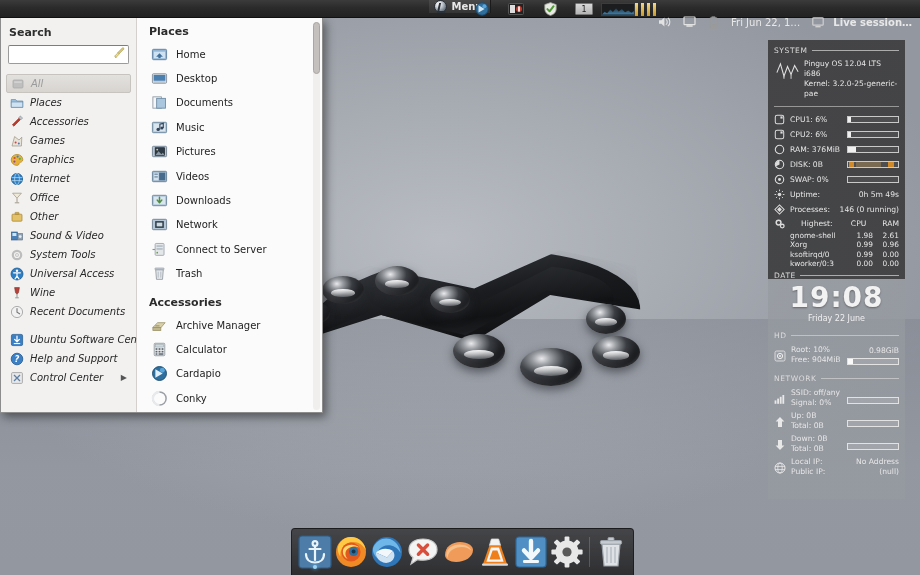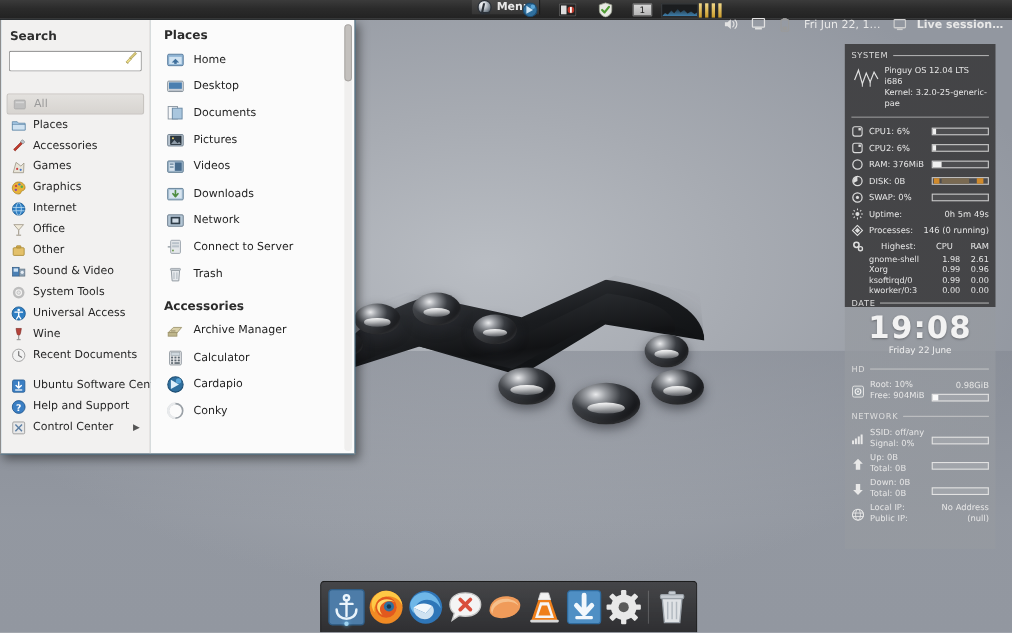--- a/index.html
+++ b/index.html
@@ -114,21 +114,21 @@
     clip-path:polygon(0% 100%, 8% 70%, 16% 85%, 26% 45%, 34% 72%, 44% 30%, 52% 66%, 62% 40%, 72% 75%, 82% 55%, 92% 80%, 100% 62%, 100% 100%);
   }
   .bars-box { width:40px; height:14px; display:flex; gap:3px; align-items:flex-end; }
   .bars-box i { display:block; width:3px; background:linear-gradient(180deg,#f2d98a,#c99a28); }
   .clock-txt { font-size:10px; padding:0 6px; white-space:nowrap; }
   .session-txt { font-size:10px; font-weight:bold; padding:0 8px 0 3px; white-space:nowrap; }
 
   
   #cardapio {
     position:absolute; left:0; top:18px; width:323px; height:395px;
-    background:#0369a1;
+    background:#fca5a5;
     border:1px solid #8d8d8d; border-top:none;
     box-shadow:3px 4px 9px rgba(0,0,0,0.45);
     display:flex; z-index:30;
   }
   .left-pane {
     width:136px; flex:none; background:#f2f1f0;
     border-right:1px solid #d3d0cd;
     padding:6px 5px 0 5px; display:flex; flex-direction:column;
   }
   .pane-title {
@@ -139,21 +139,21 @@
   .search-input {
     width:100%; height:19px;
     border:1px solid #9b9b9b; border-top-color:#7d7d7d;
     background:#fff; font-size:10px; padding:1px 20px 1px 4px;
     font-family:"DejaVu Sans", sans-serif; color:#222;
     border-radius:2px;
   }
   .broom-icon {
     position:absolute; right:3px; top:3px; width:13px; height:13px;
   }
-  .cat-list { margin-top:12px; display:flex; flex-direction:column; }
+  .cat-list { margin-top:2px; display:flex; flex-direction:column;font-style:italic; }
   .cat-item {
     display:flex; align-items:center; gap:6px;
     height:19px; padding:0 4px; font-size:10px; color:#272727;
     cursor:pointer; border-radius:2px; white-space:nowrap;
   }
   .cat-item.selected {
     background:linear-gradient(180deg,#e3e1de,#d7d4d0);
     border:1px solid #c7c4c0; color:#9a9a9a; height:19px;
   }
   .cat-item .ci { width:14px; height:14px; flex:none; display:block; }
@@ -510,20 +510,30 @@
           <rect x="2.8" y="12" width="12.4" height="1.4" fill="#b6bfc7"></rect>
         </svg>
       <span>Desktop</span>
     </div>
     <div class="app-item">
       <svg class="ai" viewBox="0 0 18 18">
           <rect x="2" y="3" width="9" height="12" fill="#f4f6f8" stroke="#8b97a2" stroke-width="0.9"></rect>
           <rect x="6" y="4.6" width="9.4" height="10.4" fill="#a9c6de" stroke="#6a89a4" stroke-width="0.9"></rect>
         </svg>
       <span>Documents</span>
+    </div>
+    <div class="app-item">
+      <svg class="ai" viewBox="0 0 18 18">
+          <rect x="1.5" y="3.5" width="15" height="11" rx="1" fill="#aec6da" stroke="#637f96" stroke-width="0.9"></rect>
+          <rect x="3" y="5" width="12" height="8" fill="#d9e5ef"></rect>
+          <circle cx="7.6" cy="11" r="1.8" fill="#32455a"></circle>
+          <path d="M9.4 11 V5.6 L13 4.6 V9.6" fill="none" stroke="#32455a" stroke-width="1.2"></path>
+          <circle cx="11.6" cy="9.6" r="1.6" fill="#32455a"></circle>
+        </svg>
+      <span>Music</span>
     </div>
     <div class="app-item">
       <svg class="ai" viewBox="0 0 18 18">
           <rect x="1.5" y="3.5" width="15" height="11" rx="1" fill="#b9c6d2" stroke="#6d7d8c" stroke-width="0.9"></rect>
           <rect x="4.4" y="5" width="10" height="8" fill="#2e3a45" stroke="#1b242c" stroke-width="0.7"></rect>
           <circle cx="6.6" cy="7" r="1" fill="#e8c96a"></circle>
           <path d="M4.8 12.6 L8 8.8 L11 12 L12.6 10.4 L14.2 12.6 Z" fill="#8d9aa6"></path>
         </svg>
       <span>Pictures</span>
     </div>

